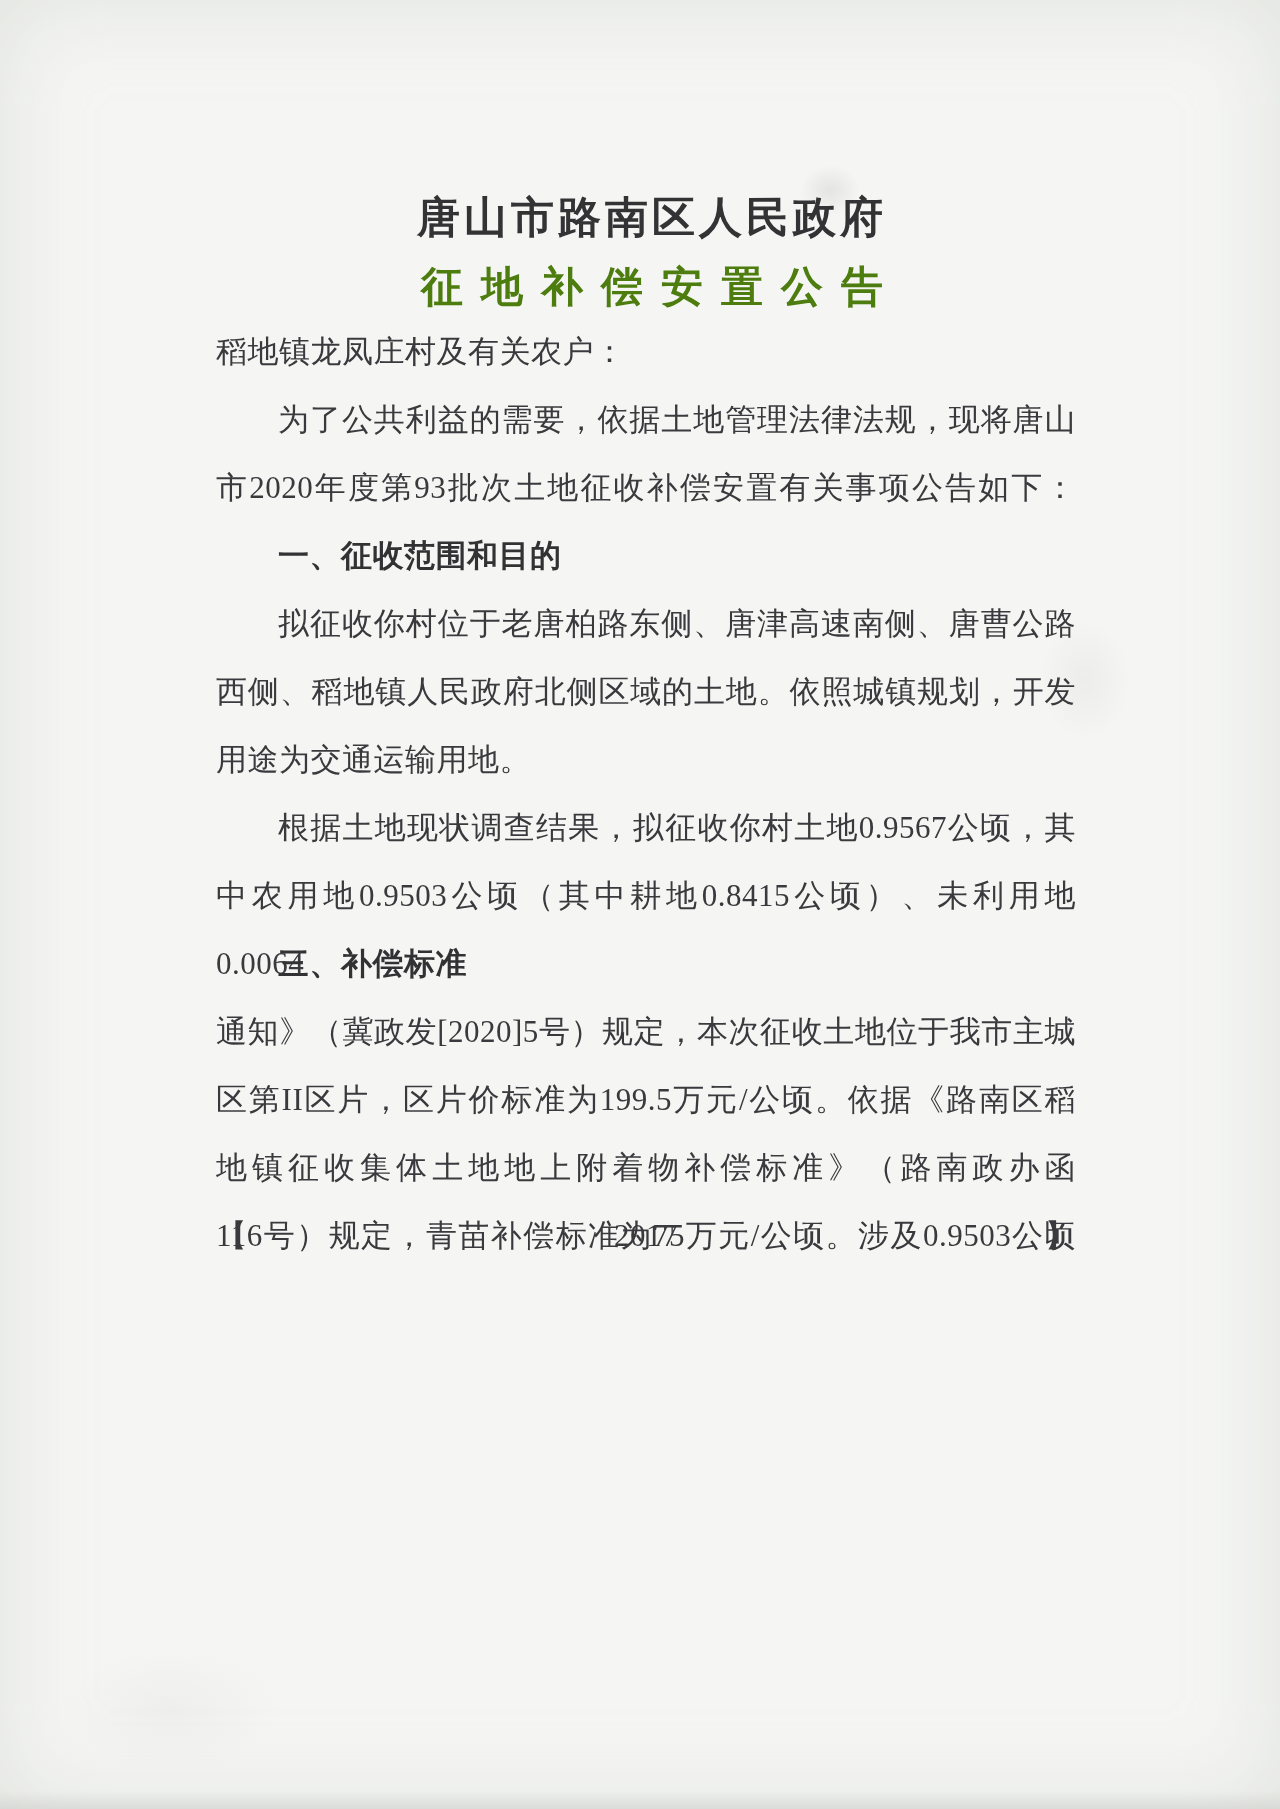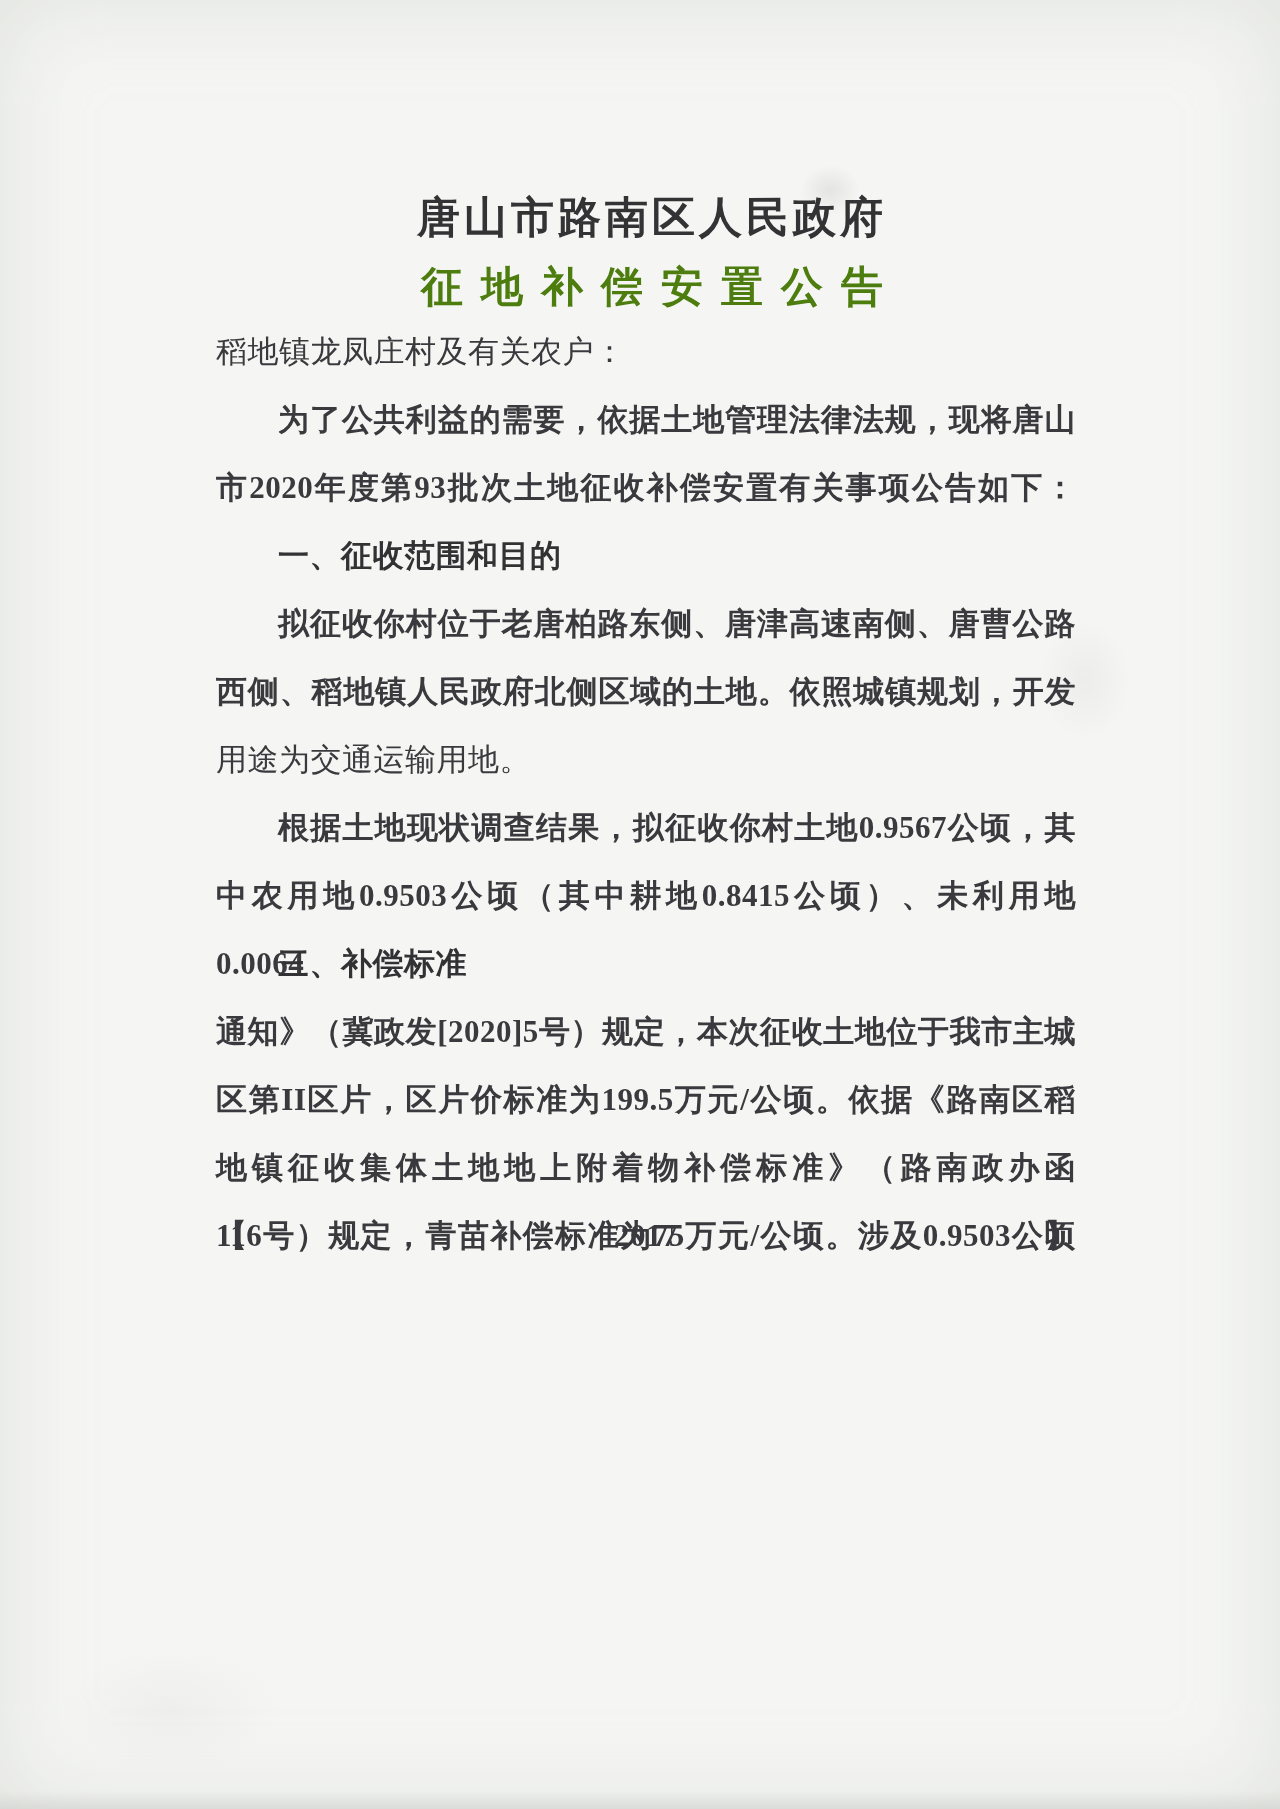--- a/index.html
+++ b/index.html
@@ -79,21 +79,20 @@
     height: 68px;
     line-height: 68px;
     font-size: 31px;
     letter-spacing: 0.5px;
     text-align: left;
     color: #3a3a3e;
   }
   .line.fill {
     text-align: justify;
     text-align-last: justify;
-    font-weight: bold;
   }
   .line.indent {
     text-indent: 2em;
   }
   .line.heading {
     font-family: "Liberation Sans", "DejaVu Sans", sans-serif;
     font-weight: bold;
     color: #323235;
     text-align-last: left;
   }

